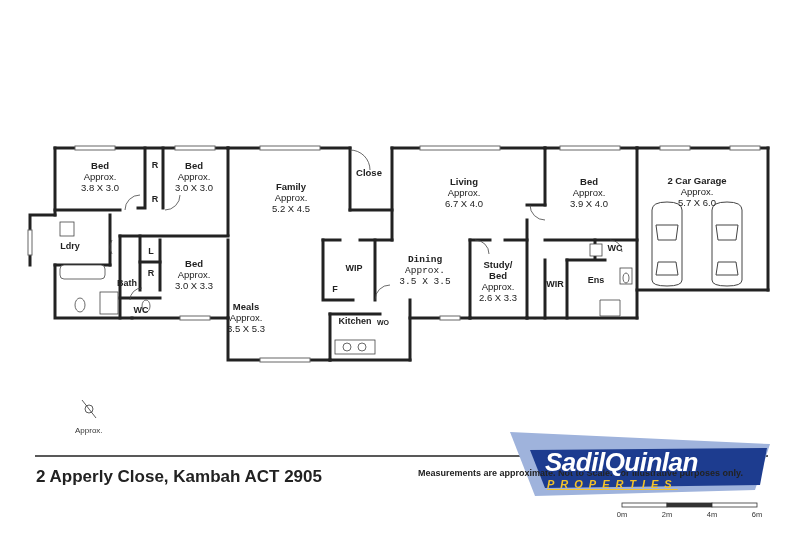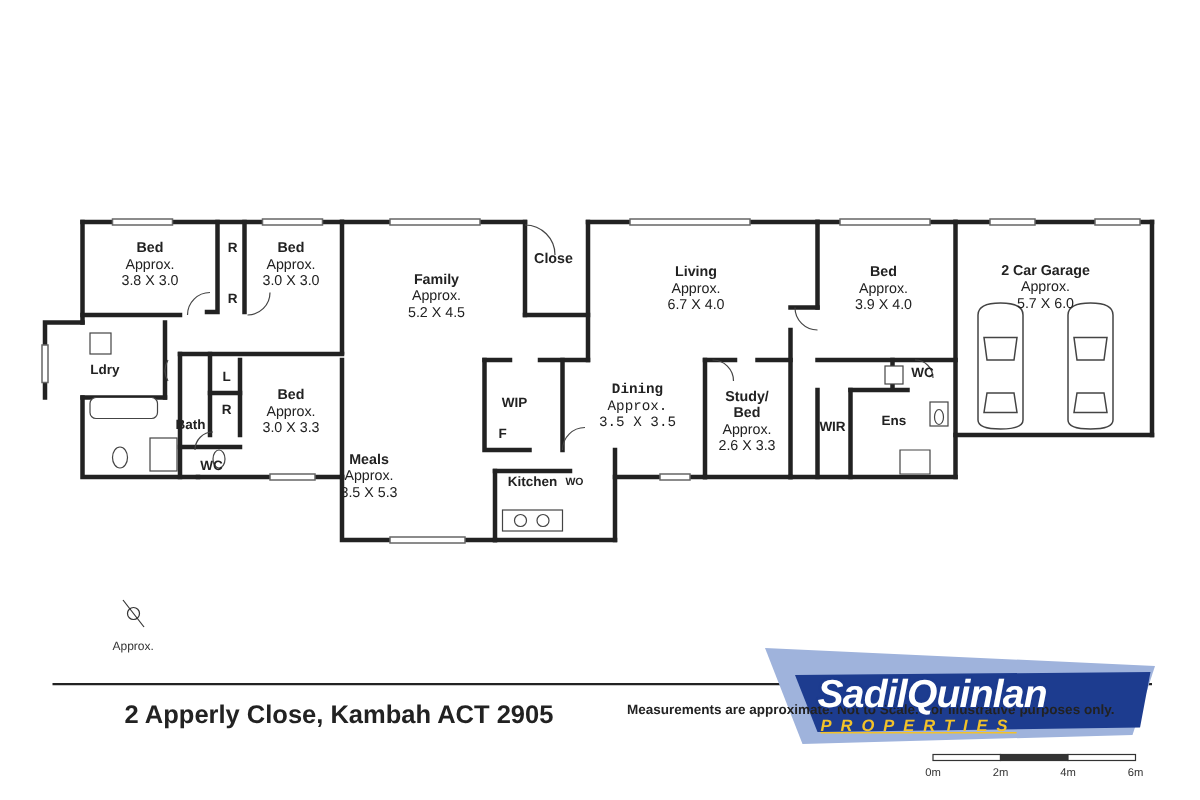--- a/index.html
+++ b/index.html
@@ -3,21 +3,21 @@
 <meta charset="utf-8">
 <style>
   html, body { margin:0; padding:0; background:#ffffff; }
   body { width:800px; height:533px; position:relative; overflow:hidden; font-family:"Liberation Sans", sans-serif; color:#222; }
   #plan { position:absolute; left:0; top:0; width:800px; height:533px; }
   .lbl { position:absolute; text-align:center; font-size:9.5px; line-height:11px; color:#222; white-space:nowrap; transform:translateX(-50%); }
   .lbl .name { font-weight:bold; display:block; }
   .lbl .approx, .lbl .dims { display:block; font-weight:normal; }
   .small { position:absolute; font-size:9px; font-weight:bold; color:#222; transform:translate(-50%,-50%); }
   .tiny { position:absolute; font-size:7px; font-weight:bold; color:#222; transform:translate(-50%,-50%); }
-  #address { position:absolute; left:36px; top:467px; font-size:17px; font-weight:bold; color:#222;margin-left:47px; }
+  #address { position:absolute; left:36px; top:467px; font-size:17px; font-weight:bold; color:#222; }
   #disclaimer { position:absolute; left:418px; top:443px; font-size:9px; font-weight:bold; color:#222; white-space:nowrap;margin-top:25px; }
   #compass-label { position:absolute; left:75px; top:426px; font-size:8px; color:#333; }
   .scale-lbl { position:absolute; top:510px; font-size:7.5px; color:#333; transform:translateX(-50%); }
   #logo { position:absolute; left:505px; top:430px; width:270px; height:70px; }
   #logo-main { position:absolute; left:545px; top:447px; font-size:26px; font-weight:bold; font-style:italic; color:#ffffff; letter-spacing:-0.5px; text-shadow:0 0 2px #1d3c8f, 1px 1px 0 #1d3c8f, -1px -1px 0 #1d3c8f, 1px -1px 0 #1d3c8f, -1px 1px 0 #1d3c8f; white-space:nowrap; }
   #logo-sub { position:absolute; left:547px; top:478px; font-size:11px; font-weight:bold; font-style:italic; color:#f2c22a; letter-spacing:6px; white-space:nowrap;text-decoration:underline; }
 </style>
 </head>
 <body>
 
@@ -206,21 +206,21 @@
       <span class="approx">Approx.</span>
       <span class="dims">3.5 X 5.3</span>
     </div>
     <span class="small" style="left: 70px; top: 246px;">Ldry</span>
     <span class="small" style="left: 91px; top: 283px; margin-left: 36px;">Bath</span>
     <span class="small" style="left: 141px; top: 310px;">WC</span>
     <span class="small" style="left: 155px; top: 165px;">R</span>
     <span class="small" style="left: 155px; top: 199px;">R</span>
     <span class="small" style="left: 151px; top: 251px;">L</span>
     <span class="small" style="left: 151px; top: 273px;">R</span>
-    <span class="small" style="left: 335px; top: 268px; padding-left: 16px;">WIP</span>
+    <span class="small" style="left: 346px; top: 268px; padding-left: 16px;">WIP</span>
     <span class="small" style="left: 335px; top: 289px;">F</span>
     <span class="small" style="left: 355px; top: 321px;">Kitchen</span>
     <span class="small" style="left: 555px; top: 284px;">WIR</span>
     <span class="small" style="left: 596px; top: 280px;">Ens</span>
     <span class="small" style="left: 615px; top: 248px;">WC</span>
     <span class="tiny" style="left: 383px; top: 322px;">WO</span>
   </div>
 
 <div id="address">2 Apperly Close, Kambah ACT 2905</div>
 <div id="disclaimer">Measurements are approximate. Not to Scale. For Illustrative purposes only.</div>

